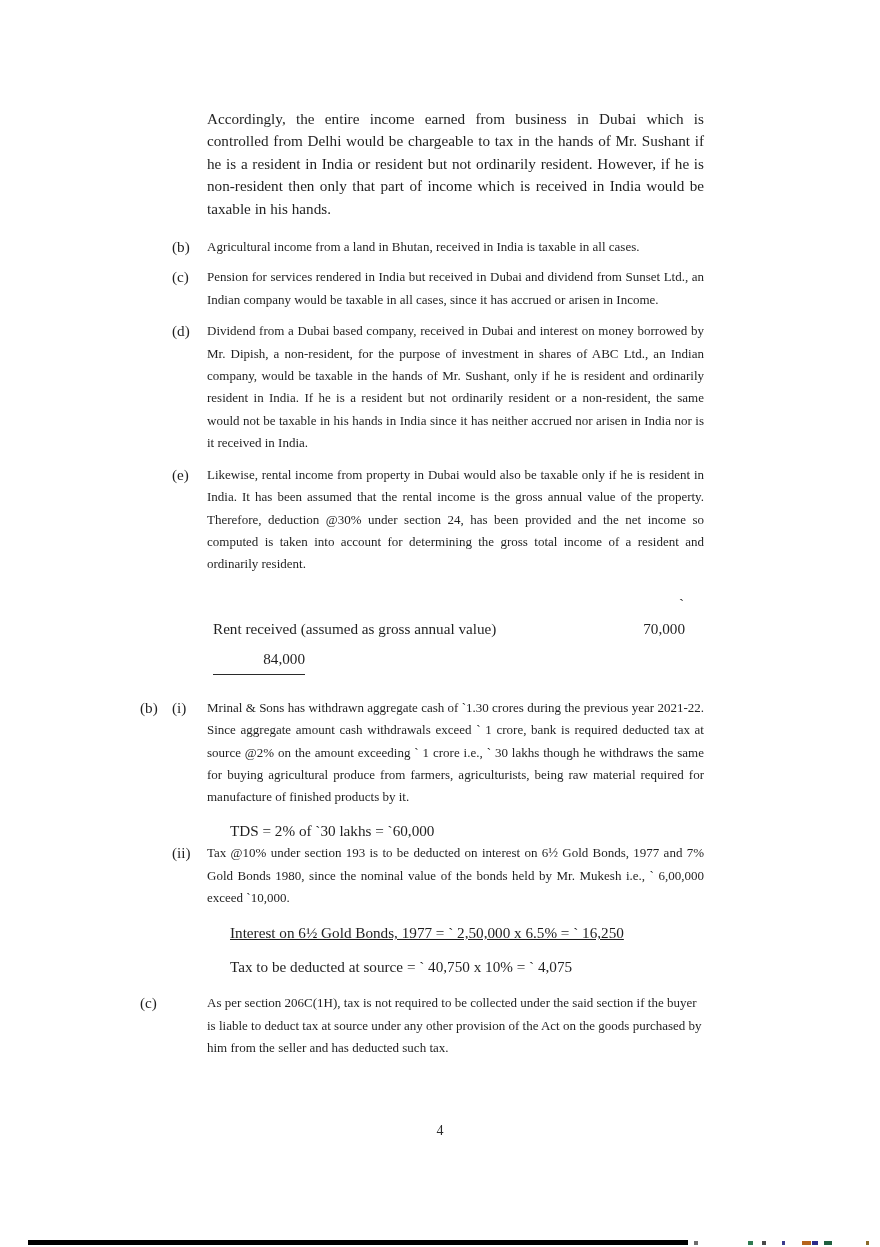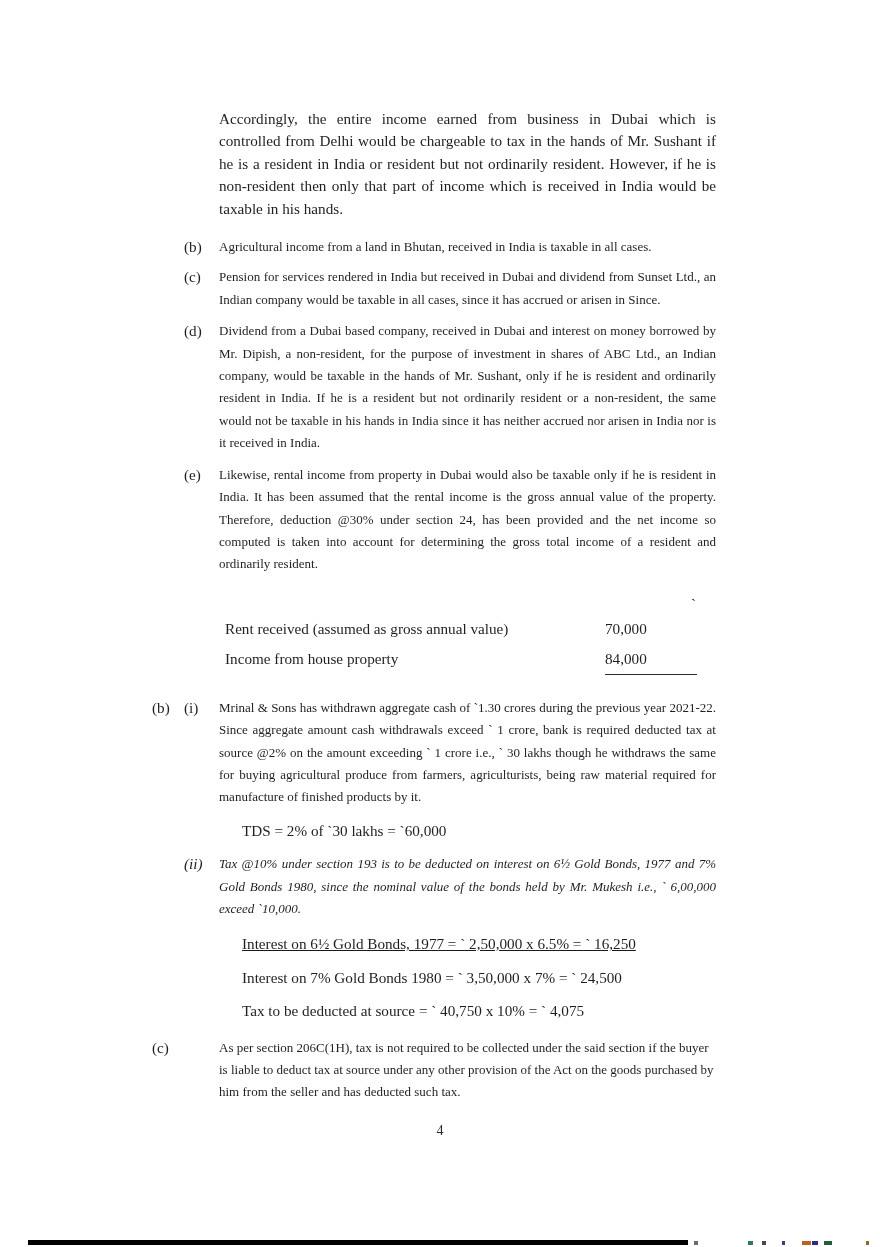--- a/index.html
+++ b/index.html
@@ -18,21 +18,20 @@
     height: 1247px;
     background: #ffffff;
     overflow: hidden;
     box-sizing: border-box;
   }
   .content {
     position: absolute;
     left: 0;
     top: 0;
     width: 739px;
-    padding-left: 12px;
   }
 
   
   .para {
     font-size: 15.2px;
     line-height: 22.4px;
     text-align: justify;
     color: #1f1f1f;
     margin: 0;
   }
@@ -107,20 +106,21 @@
     font-size: 15.2px;
     line-height: 29px;
     color: #1f1f1f;
   }
   .calc-label {
     flex: 1 1 auto;
     white-space: nowrap;
   }
   .calc-amount {
     flex: 0 0 92px;
+    text-align: right;
     white-space: nowrap;
     padding-bottom: 1px;
   }
   .calc-amount.ruled {
     border-bottom: 1.2px solid #303030;
   }
   .calc-row.total .calc-amount {
     border-bottom: 1.4px solid #2a2a2a;
   }
 
@@ -168,21 +168,21 @@
       <div class="para">Accordingly, the entire income earned from business in Dubai which is controlled from Delhi would be chargeable to tax in the hands of Mr. Sushant if he is a resident in India or resident but not ordinarily resident. However, if he is non-resident then only that part of income which is received in India would be taxable in his hands.</div>
     </div>
 
     <div class="row lvl1" style="margin-top:16px;">
       <span class="marker">(b)</span>
       <div class="body nojust">Agricultural income from a land in Bhutan, received in India is taxable in all cases.</div>
     </div>
 
     <div class="row lvl1" style="margin-top:8px;">
       <span class="marker">(c)</span>
-      <div class="body">Pension for services rendered in India but received in Dubai and dividend from Sunset Ltd., an Indian company would be taxable in all cases, since it has accrued or arisen in Since.</div>
+      <div class="body">Pension for services rendered in India but received in Dubai and dividend from Sunset Ltd., an Indian company would be taxable in all cases, since it has accrued or arisen in Income.</div>
     </div>
 
     <div class="row lvl1" style="margin-top:9px;">
       <span class="marker">(d)</span>
       <div class="body">Dividend from a Dubai based company, received in Dubai and interest on money borrowed by Mr. Dipish, a non-resident, for the purpose of investment in shares of ABC Ltd., an Indian company, would be taxable in the hands of Mr. Sushant, only if he is resident and ordinarily resident in India. If he is a resident but not ordinarily resident or a non-resident, the same would not be taxable in his hands in India since it has neither accrued nor arisen in India nor is it received in India.</div>
     </div>
 
     <div class="row lvl1" style="margin-top:9px;">
       <span class="marker">(e)</span>
       <div class="body">Likewise, rental income from property in Dubai would also be taxable only if he is resident in India. It has been assumed that the rental income is the gross annual value of the property. Therefore, deduction @30% under section 24, has been provided and the net income so computed is taken into account for determining the gross total income of a resident and ordinarily resident.</div>
@@ -191,47 +191,43 @@
     <div class="calc-table" style="margin-top:18px;">
       <div class="calc-currency">`</div>
 
       <div class="calc-row">
         <span class="calc-label">Rent received (assumed as gross annual value)</span>
         <span class="calc-amount">70,000</span>
       </div>
 
 
       <div class="calc-row total">
-        <span class="calc-label">Income from house property</span>
         <span class="calc-amount">84,000</span>
       </div>
     </div>
 
     <div class="row lvl2" style="margin-top:22px;">
       <span class="marker outer">(b)</span>
       <span class="marker inner">(i)</span>
       <div class="body">Mrinal &amp; Sons has withdrawn aggregate cash of `1.30 crores during the previous year 2021-22. Since aggregate amount cash withdrawals exceed ` 1 crore, bank is required deducted tax at source @2% on the amount exceeding ` 1 crore i.e., ` 30 lakhs though he withdraws the same for buying agricultural produce from farmers, agriculturists, being raw material required for manufacture of finished products by it.</div>
     </div>
 
     <div class="indented" style="margin-top:11px;">
       <div class="para nojust">TDS = 2% of `30 lakhs = `60,000</div>
     </div>
 
-    <div class="row lvl2" style="margin-top:11px;font-style:italic;">
+    <div class="row lvl2" style="">
       <span class="marker inner">(ii)</span>
       <div class="body">Tax @10% under section 193 is to be deducted on interest on 6½ Gold Bonds, 1977 and 7% Gold Bonds 1980, since the nominal value of the bonds held by Mr. Mukesh i.e., ` 6,00,000 exceed `10,000.</div>
     </div>
 
     <div class="indented" style="margin-top:13px;text-decoration:underline;">
       <div class="para nojust">Interest on 6½ Gold Bonds, 1977 = ` 2,50,000 x 6.5% = ` 16,250</div>
     </div>
 
-    <div class="indented" style="margin-top:11px;">
-      <div class="para nojust">Interest on 7% Gold Bonds 1980 = ` 3,50,000 x 7% = ` 24,500</div>
-    </div>
 
     <div class="indented" style="margin-top:11px;">
       <div class="para nojust">Tax to be deducted at source = ` 40,750 x 10% = ` 4,075</div>
     </div>
 
     <div class="row lvl2" style="margin-top:14px;">
       <span class="marker outer">(c)</span>
       <div class="body nojust">As per section 206C(1H), tax is not required to be collected under the said section if the buyer is liable to deduct tax at source under any other provision of the Act on the goods purchased by him from the seller and has deducted such tax.</div>
     </div>
 

